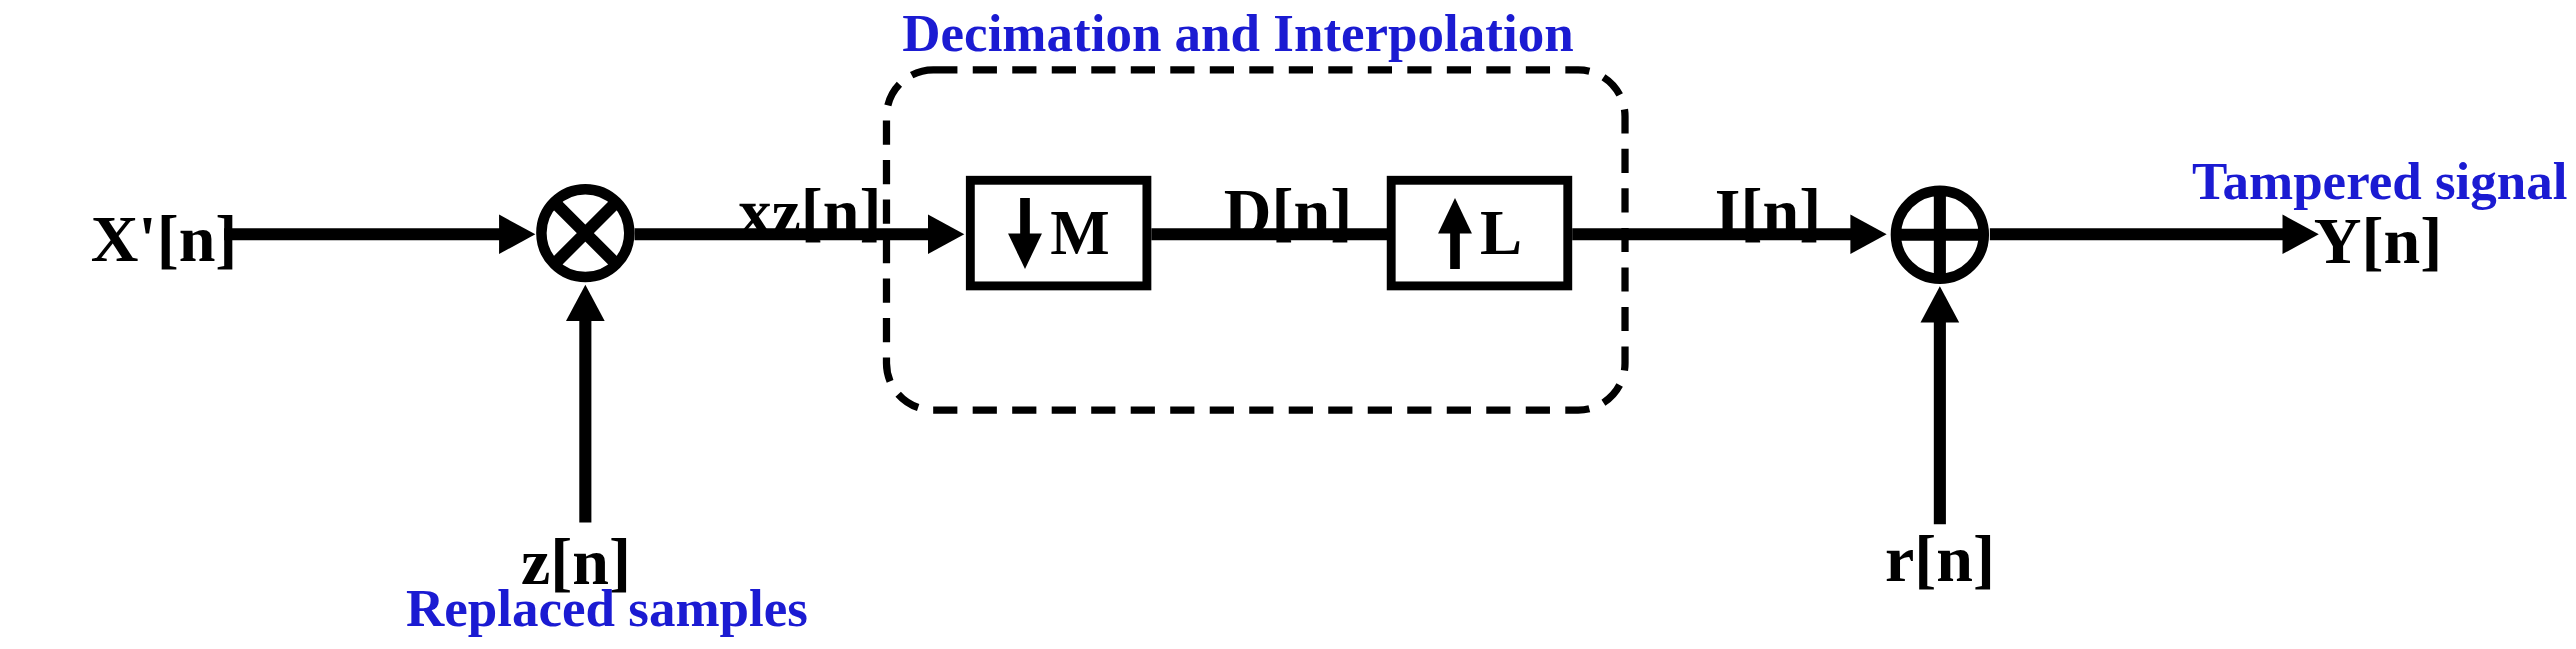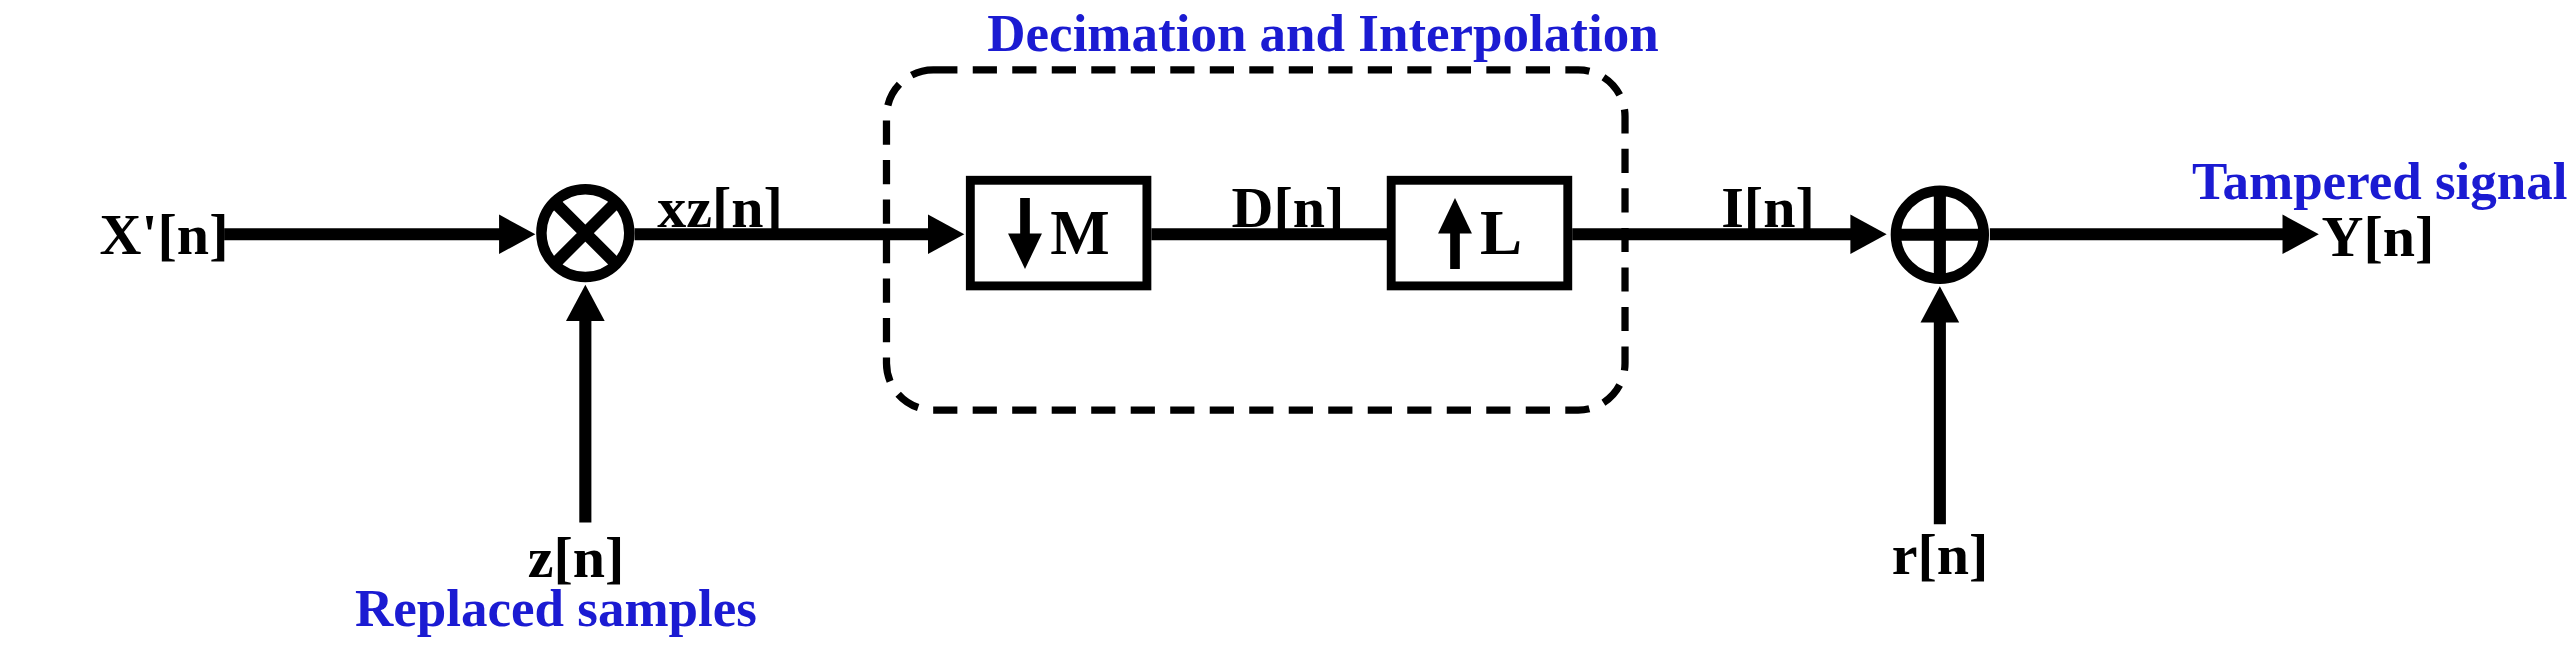--- a/index.html
+++ b/index.html
@@ -26,21 +26,21 @@
     font-weight: bold;
     white-space: nowrap;
     color: #000000;
   }
   .blue {
     color: #1b1bd2;
     font-size: 53px;
   }
   .black {
     color: #000000;
-    font-size: 58px;
+    font-size: 66px;
   }
   .ctr {
     transform: translateX(-50%);
   }
   .boxcontent {
     position: absolute;
     display: flex;
     align-items: center;
     justify-content: center;
     gap: 8px;
@@ -89,25 +89,25 @@
     <line x1="2352" y1="291" x2="2460" y2="291" stroke="#000000" stroke-width="15"></line>
     <line x1="2406" y1="237" x2="2406" y2="345" stroke="#000000" stroke-width="15"></line>
 
     <line x1="2406" y1="650" x2="2406" y2="399" stroke="#000000" stroke-width="15"></line>
     <polygon points="2382,400 2430,400 2406,355" fill="#000000"></polygon>
 
     <line x1="2468" y1="290.5" x2="2834" y2="290.5" stroke="#000000" stroke-width="15"></line>
     <polygon points="2831,266 2831,315 2876,290.5" fill="#000000"></polygon>
   </svg>
 
-  <div class="lbl blue ctr" style="left:1323px; top:6.5px;">Decimation and Interpolation</div>
+  <div class="lbl blue ctr" style="left:1238px; top:6.5px;">Decimation and Interpolation</div>
 
   <div class="lbl black ctr" style="left:164px; top:206px;">X'[n]</div>
 
-  <div class="lbl black ctr" style="left:720px; top:179px;text-decoration:underline;">xz[n]</div>
+  <div class="lbl black ctr" style="left:810px; top:179px;">xz[n]</div>
 
   <div class="boxcontent" style="left:971px; top:180px;">
     <svg width="34" height="71" viewBox="0 0 42 88">
       <rect x="15" y="0" width="12" height="48" fill="#000000"></rect>
       <polygon points="0,44 42,44 21,88" fill="#000000"></polygon>
     </svg>
     <span class="boxletter">M</span>
   </div>
 
   <div class="lbl black ctr" style="left:1268px; top:179px;margin-left:20px;">D[n]</div>
@@ -119,18 +119,18 @@
     </svg>
     <span class="boxletter">L</span>
   </div>
 
   <div class="lbl black ctr" style="left:1740px; top:179px;margin-left:28px;">I[n]</div>
 
   <div class="lbl blue" style="left:2192px; top:155px;">Tampered signal</div>
   <div class="lbl black ctr" style="left:2378px; top:208px;text-align:center;">Y[n]</div>
 
   <div class="lbl black ctr" style="left:576px; top:529px;">z[n]</div>
-  <div class="lbl blue ctr" style="left:556px; top:582px;">Replaced samples</div>
+  <div class="lbl blue ctr" style="left:607px; top:582px;">Replaced samples</div>
 
   <div class="lbl black ctr" style="left:1940px; top:514px;margin-top:12px;">r[n]</div>
 
 </div>
 
 
 </body></html>

